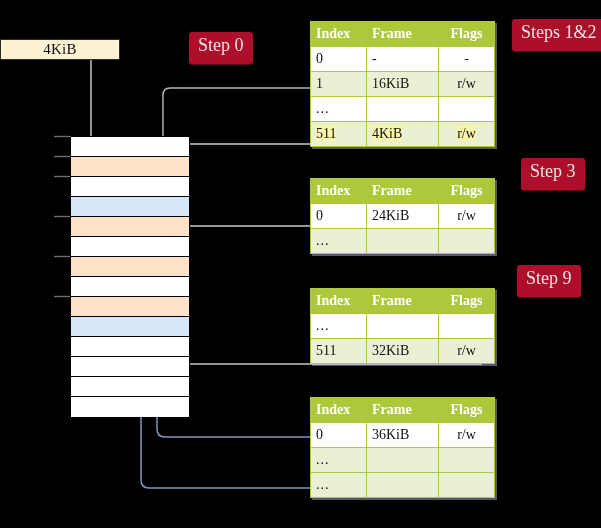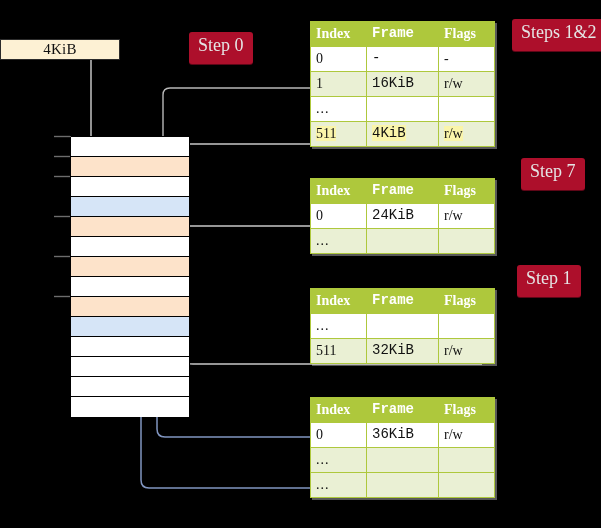--- a/index.html
+++ b/index.html
@@ -44,22 +44,22 @@
   .ptable td,.ptable th{
     border:1px solid #aec83c;padding:2px 5px 3px 5px;font-size:14px;
     color:#111;text-align:left;line-height:1.25;box-sizing:border-box;
     height:25px;vertical-align:middle;
   }
   .ptable th{
     background:#aec83c;color:#ffffff;font-weight:bold;font-size:14px;
     border:1px solid #aec83c;
   }
   .ptable .c-idx{width:56px;}
-  .ptable .c-frm{width:72px;font-family:Liberation Mono, monospace;}
-  .ptable .c-flg{width:56px;}
+  .ptable .c-frm{width:72px;}
+  .ptable .c-flg{width:56px;text-align:center;}
   .r-white td{background:#ffffff;}
   .r-tint td{background:#eaf0d4;}
   .hl{background:#faf5aa !important;box-decoration-break:clone;}
   .ellip{letter-spacing:1px;}
 </style>
 </head>
 <body>
 
 <div id="stage">
 
@@ -127,24 +127,24 @@
     </g>
   </svg>
 
   <div class="badge" style="left:189px;top:32px;">
     <span>Step 0</span>
   </div>
   <div class="badge" style="left:512px;top:19px;">
     <span>Steps 1&amp;2</span>
   </div>
   <div class="badge" style="left:521px;top:158px;">
-    <span>Step 7</span>
+    <span>Step 3</span>
   </div>
   <div class="badge" style="left:517px;top:265px;">
-    <span>Step 1</span>
+    <span>Step 9</span>
   </div>
 
   <table class="ptable" id="t0" style="left:310px;top:21px;">
       <thead>
         <tr>
           <th class="c-idx">Index</th>
           <th class="c-frm">Frame</th>
           <th class="c-flg">Flags</th>
         </tr>
       </thead>

